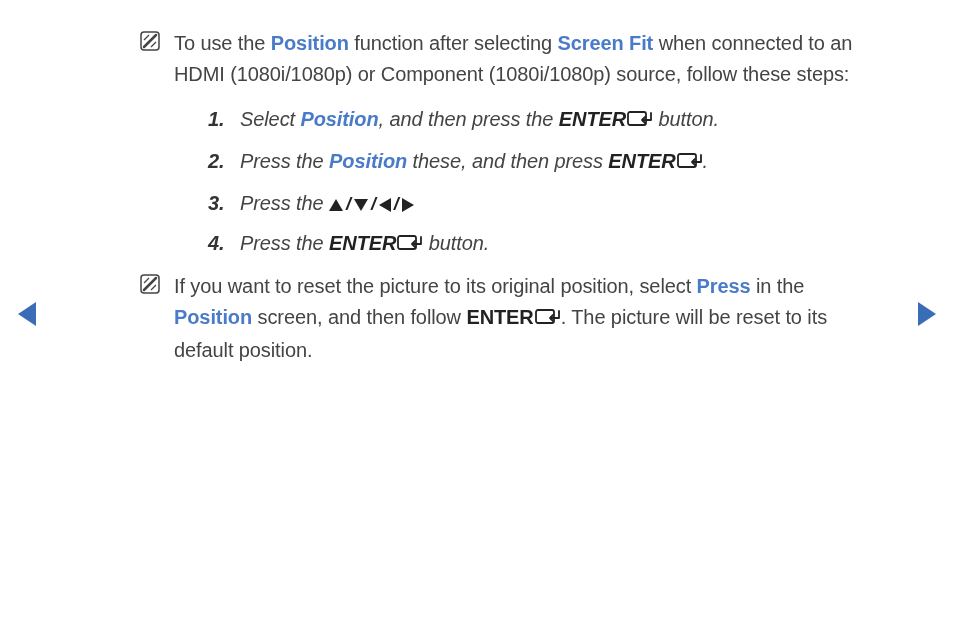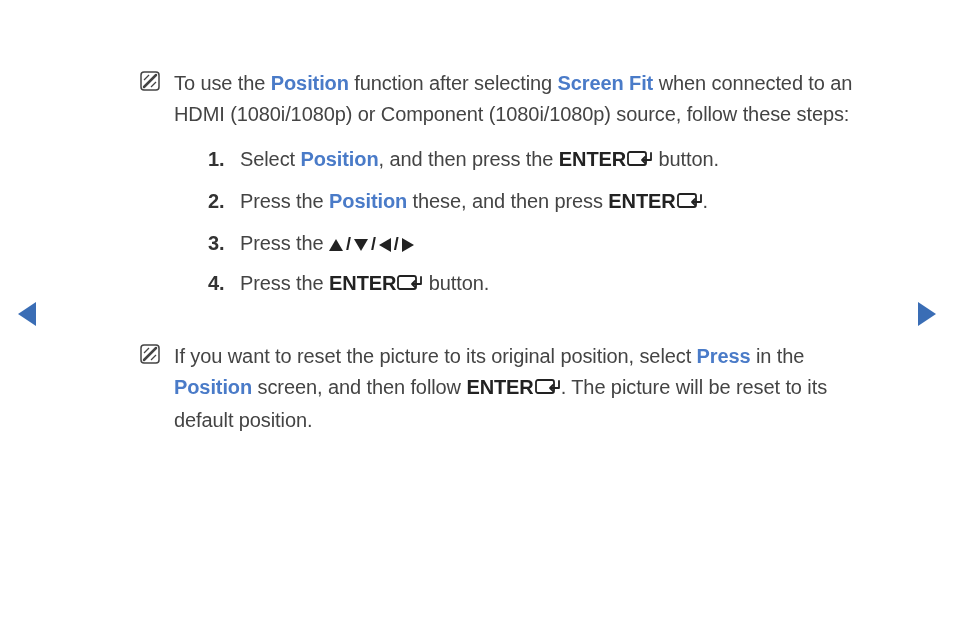--- a/index.html
+++ b/index.html
@@ -50,38 +50,38 @@
     .note-icon svg {
       width: 20px;
       height: 20px;
     }
     .note-text {
       margin-left: 34px;
       font-size: 20px;
       line-height: 1.55;
       color: #444444;
       letter-spacing: -0.1px;
-      margin-top: 40px;
     }
     .ordered-list {
       margin-left: 68px;
       margin-top: 14px;
       margin-bottom: 10px;
       list-style: none;
       counter-reset: item;
     }
     .ordered-list li {
       counter-increment: item;
       position: relative;
       font-size: 20px;
       line-height: 1.55;
       color: #444444;
       margin-bottom: 9px;
       padding-left: 32px;
       letter-spacing: -0.1px;
+      font-style: italic;
     }
     .ordered-list li::before {
       content: counter(item) ".";
       position: absolute;
       left: 0;
       font-weight: bold;
       color: #333333;
     }
     .hl {
       color: #4a7bc8;

